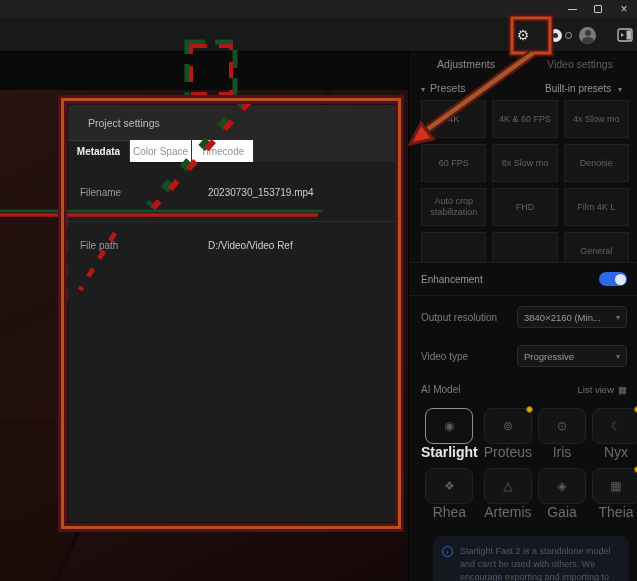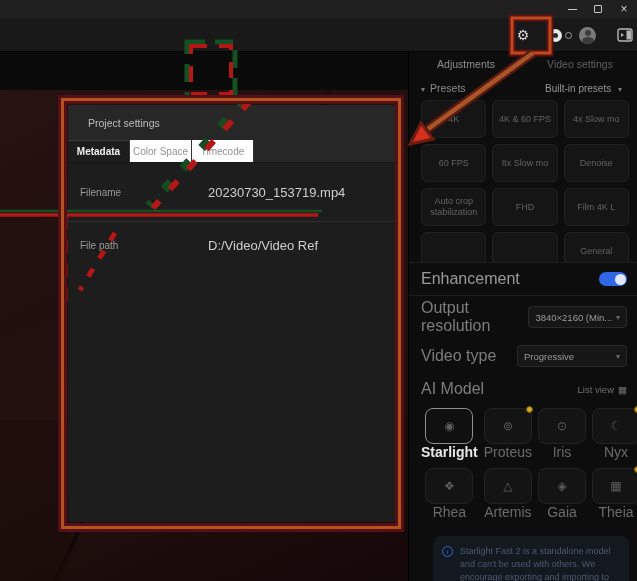--- a/index.html
+++ b/index.html
@@ -45,28 +45,28 @@
   .side-tabs { display:flex; height:24px; align-items:center; }
   .side-tab { flex:1; text-align:center; font-size:10.5px; color:#8d8d8d; }
   .side-tab.dim { color:#5f5f5f; }
   .presets-head { display:flex; justify-content:space-between; align-items:center;
                   padding:6px 10px 4px 12px; font-size:10.5px; }
   .presets-head .left { color:#8a8a8a; }
   .presets-head .right { color:#969696; font-size:10px; }
   .chev { font-size:8px; color:#777; margin-right:5px; }
   .preset-grid { padding:2px 8px 0 12px; display:grid; grid-template-columns:repeat(3,1fr);
                  gap:6px; }
-  .preset-btn { height:38px; background:#151515; border:1px solid #222; border-radius:6px;
+  .preset-btn { height:38px; background:#151515; border:1px solid #222; border-radius:0;
                 color:#636363; font-size:9px; display:flex; align-items:center; justify-content:center;
                 text-align:center; line-height:1.2; padding:2px; }
   .preset-row-partial { height:30px; overflow:hidden; margin-top:6px; }
   .section-line { border-top:1px solid #1d1d1d; margin:0; }
 
   .row-line { display:flex; justify-content:space-between; align-items:center; padding:0 10px 0 12px; }
-  .lab { font-size:16px; color:#7d7d7d; }
+  .lab { font-size:10px; color:#7d7d7d; }
   .toggle { width:28px; height:14px; border-radius:7px; background:#2e68e8; position:relative; }
   .toggle::after { content:""; position:absolute; right:1.5px; top:1.5px; width:11px; height:11px;
                    border-radius:50%; background:#dfe7f8; }
   .dropdown { width:110px; height:22px; background:#161616; border:1px solid #2a2a2a; border-radius:4px;
               display:flex; align-items:center; justify-content:space-between; padding:0 6px;
               font-size:9.5px; color:#9a9a9a; }
   .dd-chev { font-size:8px; color:#6a6a6a; }
   .listview { font-size:9.5px; color:#6f6f6f; display:flex; align-items:center; gap:4px; }
 
   .model-grid { padding:4px 8px 0 12px; display:grid; grid-template-columns:repeat(4,1fr);
@@ -94,21 +94,21 @@
   .dlg-header { height:35px; background:#272727; display:flex; align-items:center; padding-left:20px;
                 font-size:10.5px; color:#bdbdbd; }
   .dlg-tabs { height:23px; background:#272727; display:flex; border-bottom:1px solid #171717; }
   .dlg-tab { width:62px; display:flex; align-items:center; justify-content:center; font-size:10px;
              color:#929292; border-right:1px solid #333; background:#ffffff; }
   .dlg-tab.active { background:#1d1d1d; color:#f0f0f0; font-weight:bold; border-top:1px solid #3a3a3a; }
   .dlg-body { position:relative; height:337px; background:#1d1d1d; }
   .dlg-row { height:46px; display:flex; align-items:center; }
   .dlg-row.first { border-bottom:1px solid #2e2e2e; height:59px; }
   .dlg-label { width:140px; padding-left:12px; font-size:10px; color:#9a9a9a; }
-  .dlg-value { font-size:13px; color:#cfcfcf; }
+  .dlg-value { font-size:10px; color:#cfcfcf; }
   .dlg-footer { position:absolute; left:0; bottom:0; width:100%; height:44px;
                 display:flex; align-items:center; justify-content:flex-end; gap:8px; padding-right:13px; }
   .btn { height:22px; border-radius:4px; font-size:10px; display:flex; align-items:center; justify-content:center; }
   .btn-cancel { width:62px; background:#35353a; color:#dcdcdc; border:1px solid #44444a; }
   .btn-save { width:64px; background:#3e5c9d; color:#c3cfe6; border:1px solid #4a69ab; }
 
   
   .annotations { position:absolute; left:0; top:0; width:637px; height:581px; pointer-events:none; z-index:50; }
 </style>
 </head>

